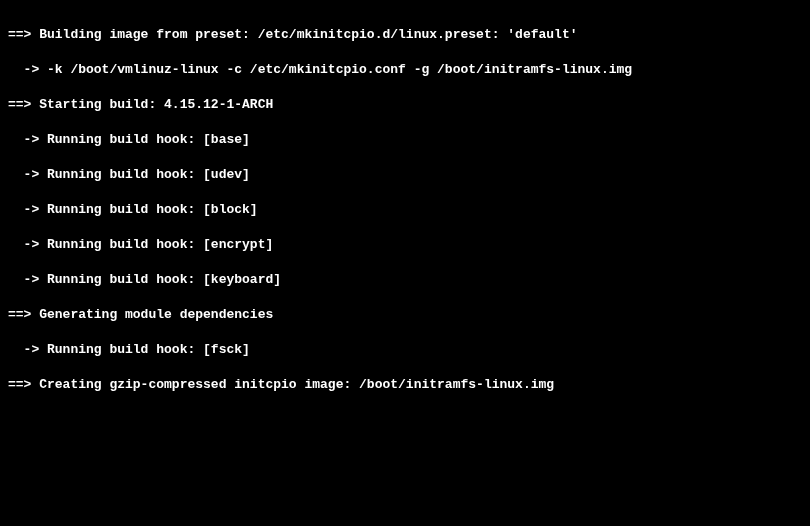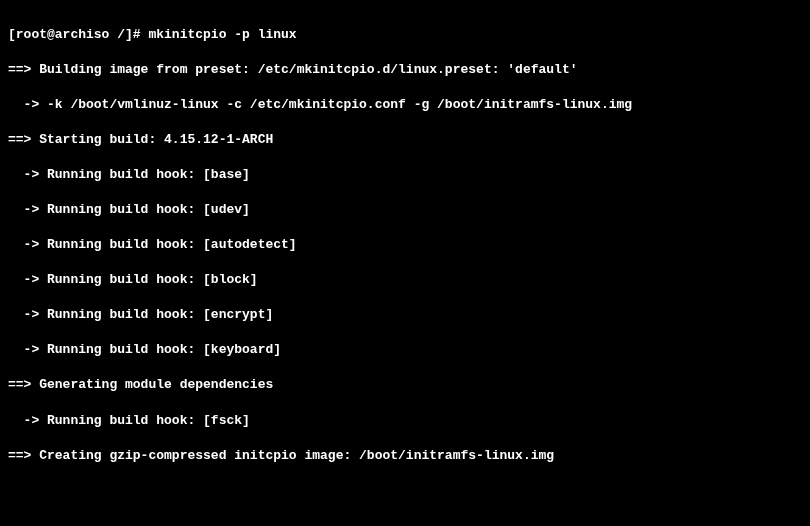--- a/index.html
+++ b/index.html
@@ -20,27 +20,25 @@
       white-space: pre;
     }
     .line {
       display: block;
     }
   </style>
 </head>
 <body>
 
 <div class="terminal">
-<span class="line">[root@archiso /]# mkinitcpio -p linux</span>
 <span class="line">==&gt; Building image from preset: /etc/mkinitcpio.d/linux.preset: 'default'</span>
 <span class="line">  -&gt; -k /boot/vmlinuz-linux -c /etc/mkinitcpio.conf -g /boot/initramfs-linux.img</span>
 <span class="line">==&gt; Starting build: 4.15.12-1-ARCH</span>
 <span class="line">  -&gt; Running build hook: [base]</span>
 <span class="line">  -&gt; Running build hook: [udev]</span>
-<span class="line">  -&gt; Running build hook: [autodetect]</span>
 <span class="line">  -&gt; Running build hook: [block]</span>
 <span class="line">  -&gt; Running build hook: [encrypt]</span>
 <span class="line">  -&gt; Running build hook: [keyboard]</span>
 <span class="line">==&gt; Generating module dependencies</span>
 <span class="line">  -&gt; Running build hook: [fsck]</span>
 <span class="line">==&gt; Creating gzip-compressed initcpio image: /boot/initramfs-linux.img</span>
 
 
 
 

